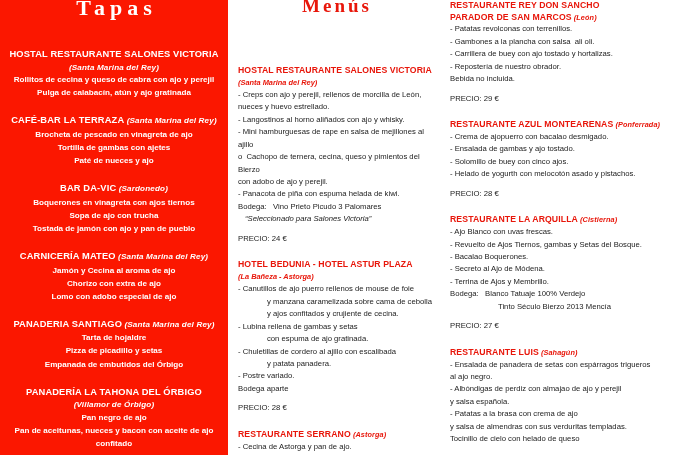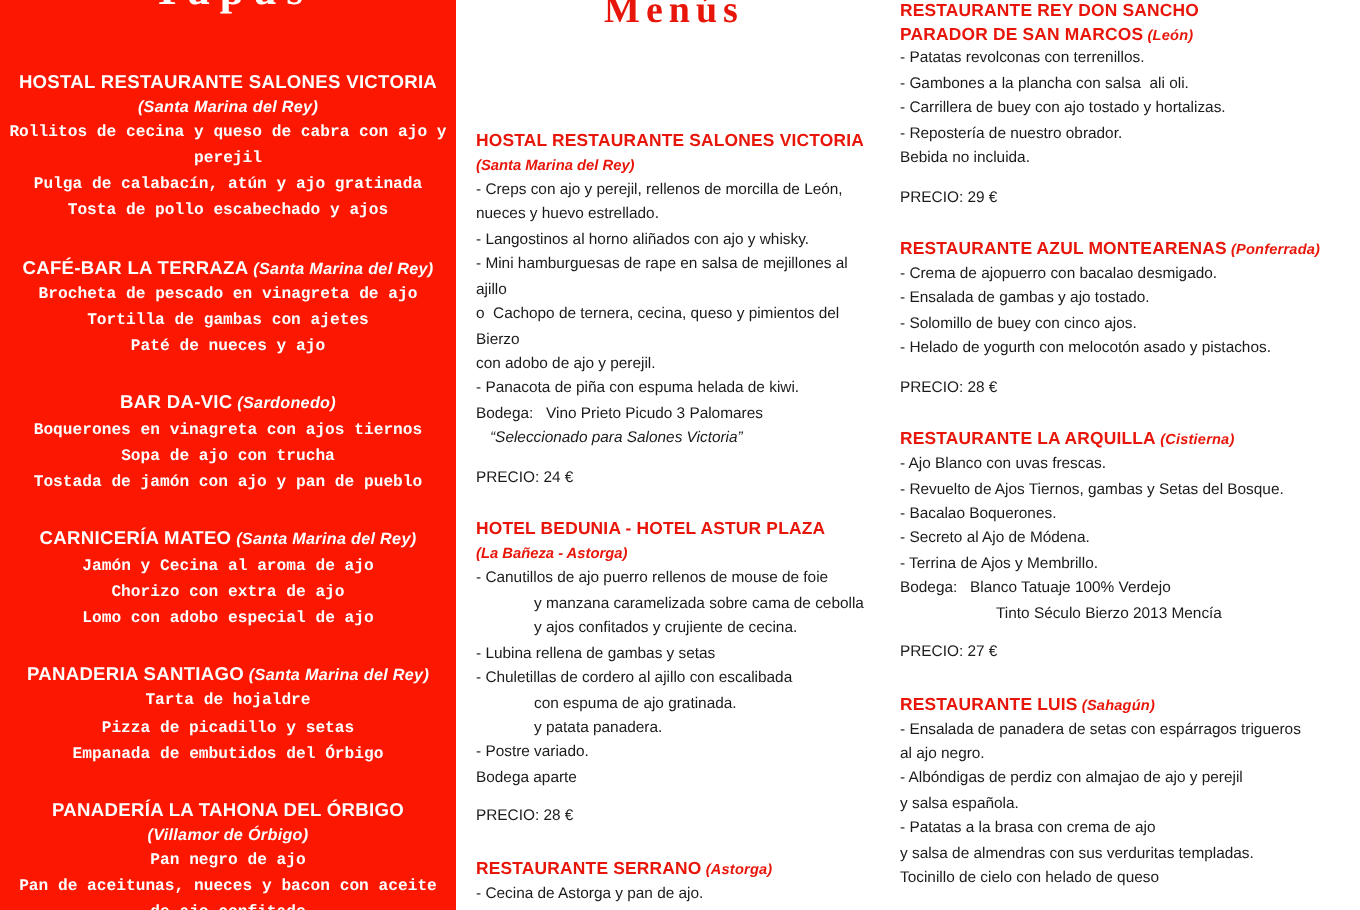--- a/index.html
+++ b/index.html
@@ -65,21 +65,20 @@
     display: block;
     font-style: italic;
     font-weight: bold;
     font-size: 8.1px;
   }
   .tapa-item {
     font-size: 8.1px;
     font-weight: bold;
     line-height: 1.62;
     color: #ffffff;
-    font-family: Liberation Mono, monospace;
   }
 
   
   .panels-right {
     flex: 1 1 auto;
     display: flex;
     align-items: flex-start;
     box-sizing: border-box;
   }
   .panel-menus {
@@ -161,21 +160,20 @@
 
 <div id="page">
 
   <div class="panel-tapas">
     <div class="tapas-title">Tapas</div>
     <div class="tapas-body">
         <div class="tapa-block">
           <div class="tapa-head">HOSTAL RESTAURANTE SALONES VICTORIA<span class="loc-line">(Santa Marina del Rey)</span></div>
           <div class="tapa-item">Rollitos de cecina y queso de cabra con ajo y perejil</div>
           <div class="tapa-item">Pulga de calabacín, atún y ajo gratinada</div>
-          <div class="tapa-item">Tosta de pollo escabechado y ajos</div>
         </div>
         <div class="tapa-block">
           <div class="tapa-head">CAFÉ-BAR LA TERRAZA<span class="loc"> (Santa Marina del Rey)</span></div>
           <div class="tapa-item">Brocheta de pescado en vinagreta de ajo</div>
           <div class="tapa-item">Tortilla de gambas con ajetes</div>
           <div class="tapa-item">Paté de nueces y ajo</div>
         </div>
         <div class="tapa-block">
           <div class="tapa-head">BAR DA-VIC<span class="loc"> (Sardonedo)</span></div>
           <div class="tapa-item">Boquerones en vinagreta con ajos tiernos</div>
@@ -221,22 +219,22 @@
             <div class="menu-line ital">“Seleccionado para Salones Victoria”</div>
             <div class="menu-price">PRECIO: 24 €</div>
           </div>
           <div class="menu-block">
             <div class="menu-head">HOTEL BEDUNIA - HOTEL ASTUR PLAZA</div>
             <div class="menu-subhead">(La Bañeza - Astorga)</div>
             <div class="menu-line">- Canutillos de ajo puerro rellenos de mouse de foie</div>
             <div class="menu-line indent">y manzana caramelizada sobre cama de cebolla</div>
             <div class="menu-line indent">y ajos confitados y crujiente de cecina.</div>
             <div class="menu-line">- Lubina rellena de gambas y setas</div>
+            <div class="menu-line indent">con espuma de ajo gratinada.</div>
             <div class="menu-line">- Chuletillas de cordero al ajillo con escalibada</div>
-            <div class="menu-line indent">con espuma de ajo gratinada.</div>
             <div class="menu-line indent">y patata panadera.</div>
             <div class="menu-line">- Postre variado.</div>
             <div class="menu-line">Bodega aparte</div>
             <div class="menu-price">PRECIO: 28 €</div>
           </div>
           <div class="menu-block">
             <div class="menu-head">RESTAURANTE SERRANO<span class="loc"> (Astorga)</span></div>
             <div class="menu-line">- Cecina de Astorga y pan de ajo.</div>
           </div>
         </div>

